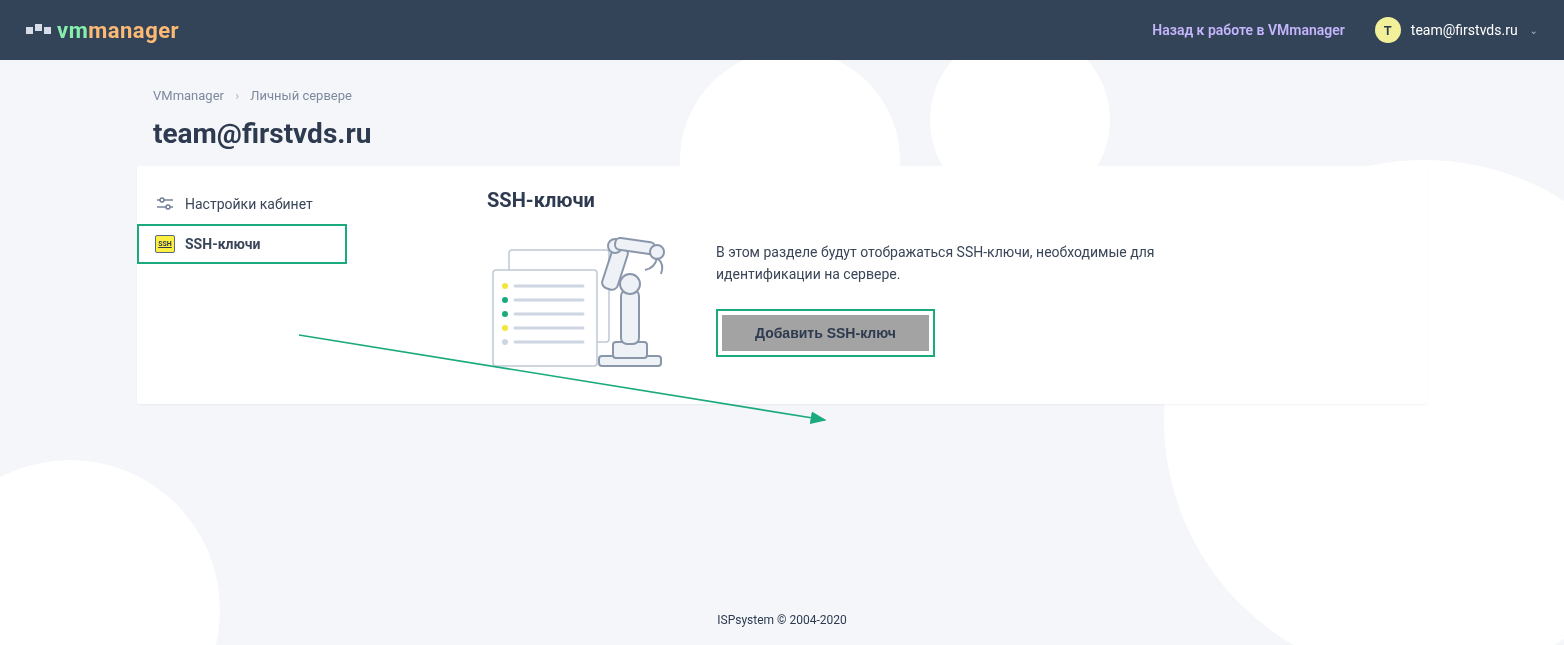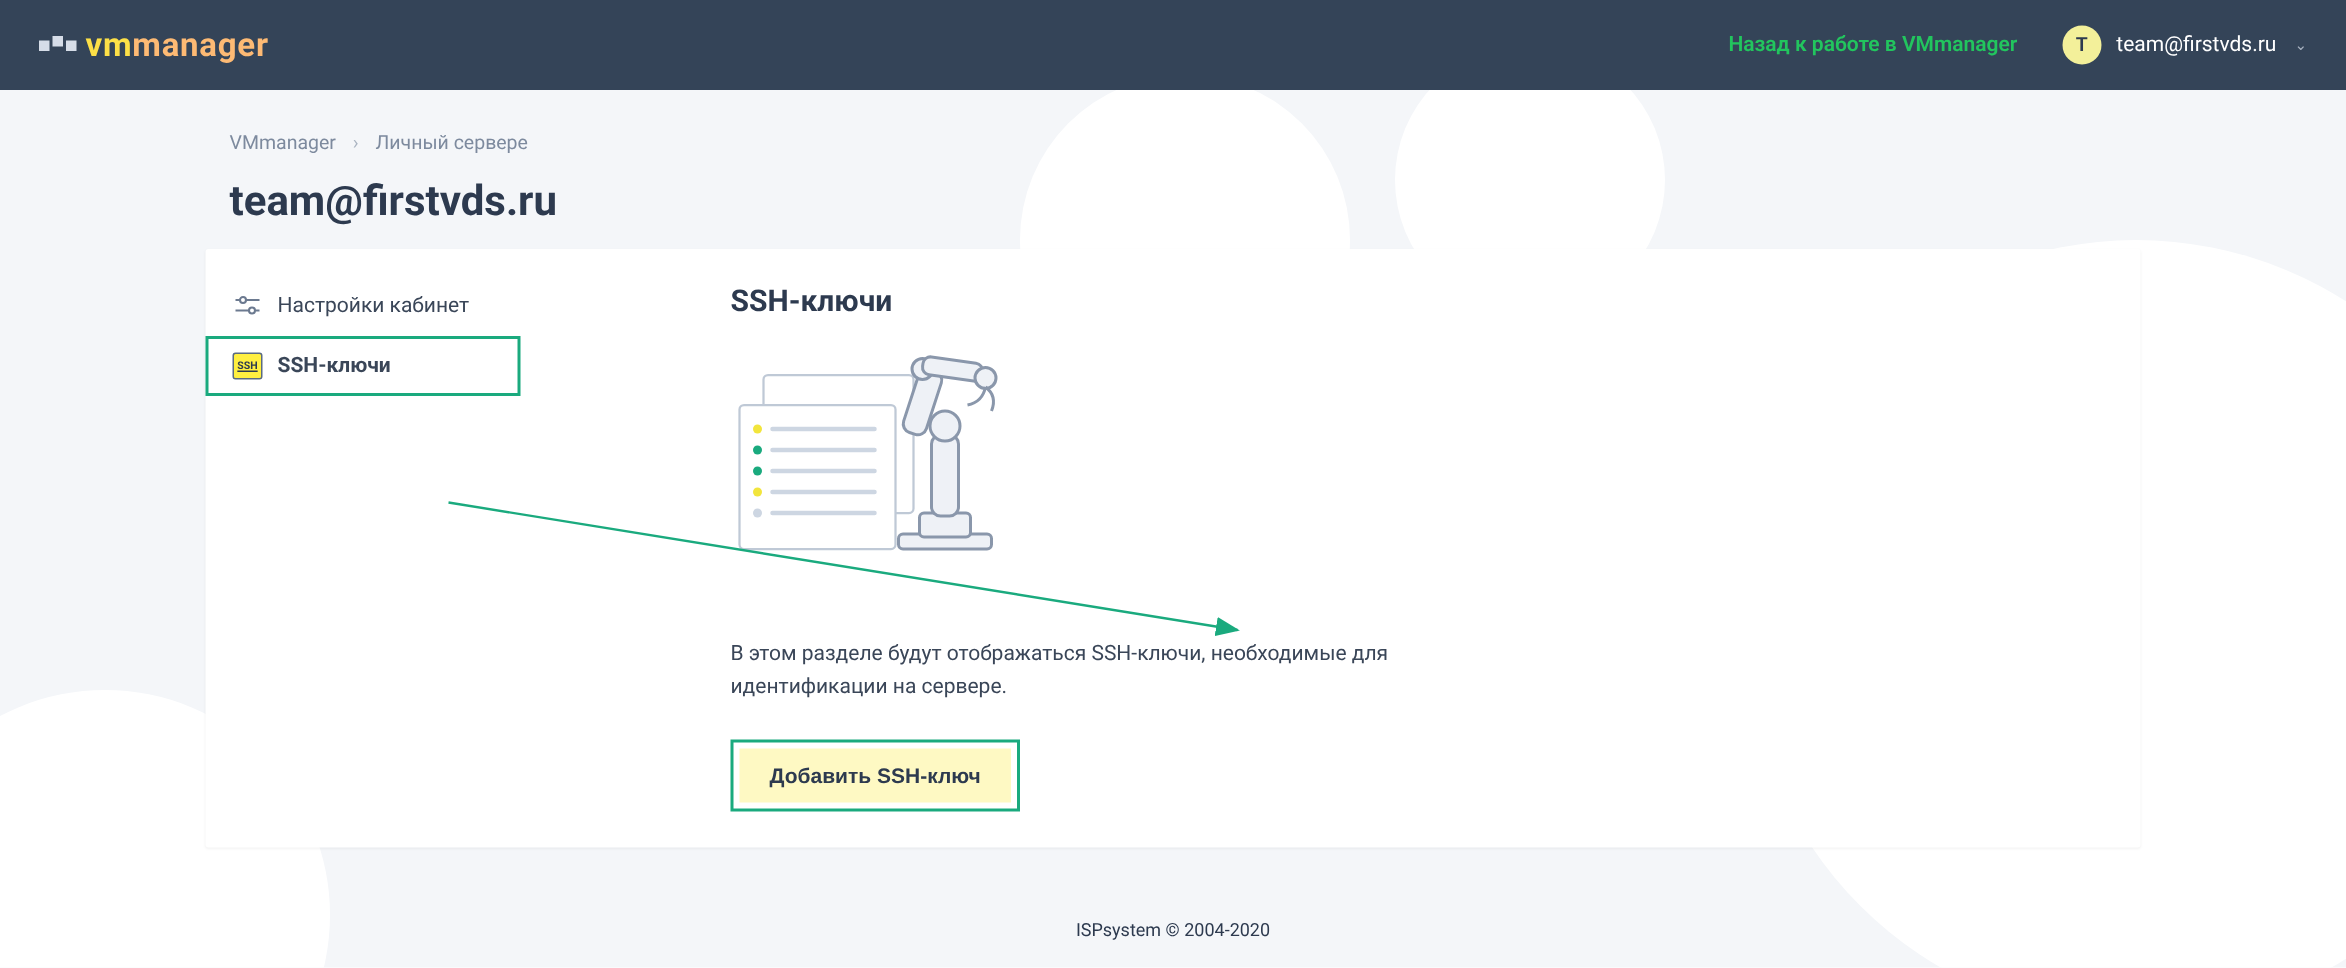--- a/index.html
+++ b/index.html
@@ -42,25 +42,25 @@
       letter-spacing: .5px;
       font-weight: 600;
       color: #d6dde8;
     }
     .logo .logo-mark {
       display:inline-flex; gap:2px; margin-right:6px;
     }
     .logo .logo-mark span{
       display:inline-block;width:7px;height:7px;background:#d6dde8;
     }
-    .logo .bold { color:#fde047; font-weight:700; }
+    .logo .bold { color:#86efac; font-weight:700; }
     .logo .light { color:#fdba74; font-weight:700; }
     .header-spacer{ flex:1; }
     .header-link{
-      color:#22c55e; font-size:14px; font-weight:600; margin-right:30px; cursor:pointer;
+      color:#c4b5fd; font-size:14px; font-weight:600; margin-right:30px; cursor:pointer;
     }
     .user-chip{
       display:flex; align-items:center; gap:10px; cursor:pointer;
     }
     .avatar{
       width:26px; height:26px; border-radius:50%; background:#f3f09a;
       display:flex; align-items:center; justify-content:center;
       color:#2d3a4f; font-weight:600; font-size:13px;
     }
     .user-chip .email{ color:#ffffff; font-size:14px; }
@@ -102,29 +102,29 @@
       color:#6c7a90;
     }
     .ssh-icon-box{
       width:22px; height:18px; border:1px solid #5a6b82; border-radius:2px;
       font-size:7px; font-weight:700; display:flex; align-items:center; justify-content:center;
       background:#ffef40; color:#2d3a4f;text-decoration:underline;
     }
 
     .content{ flex:1; padding:18px 20px 24px 140px; }
     .content h2{ font-size:20px; font-weight:700; color:#2d3a4f; margin:4px 0 18px; }
-    .empty-body{ display:flex; align-items:flex-start; gap:34px;flex-direction:column; }
+    .empty-body{ display:flex; align-items:flex-start; gap:34px; }
     .illust{ width:195px; height:150px; flex-shrink:0; }
 
     .empty-text{ max-width:470px; padding-top:12px; }
     .empty-text p{ font-size:14px; color:#3a4658; line-height:1.55; }
 
     .btn-wrap{ display:inline-block; margin-top:24px; border:2px solid #1aaa7e; padding:4px; }
     .btn{
-      background:#fef9c3; border:none; padding:10px 20px;
+      background:#a3a3a3; border:none; padding:10px 33px;
       font-size:14px; color:#2d3a4f; font-weight:600; cursor:pointer;
     }
 
     
     .arrow-overlay{
       position:absolute; top:195px; left:130px; width:620px; height:200px; z-index:4; pointer-events:none;
     }
 
     .footer{
       position:absolute; left:0; right:0; bottom:18px;

